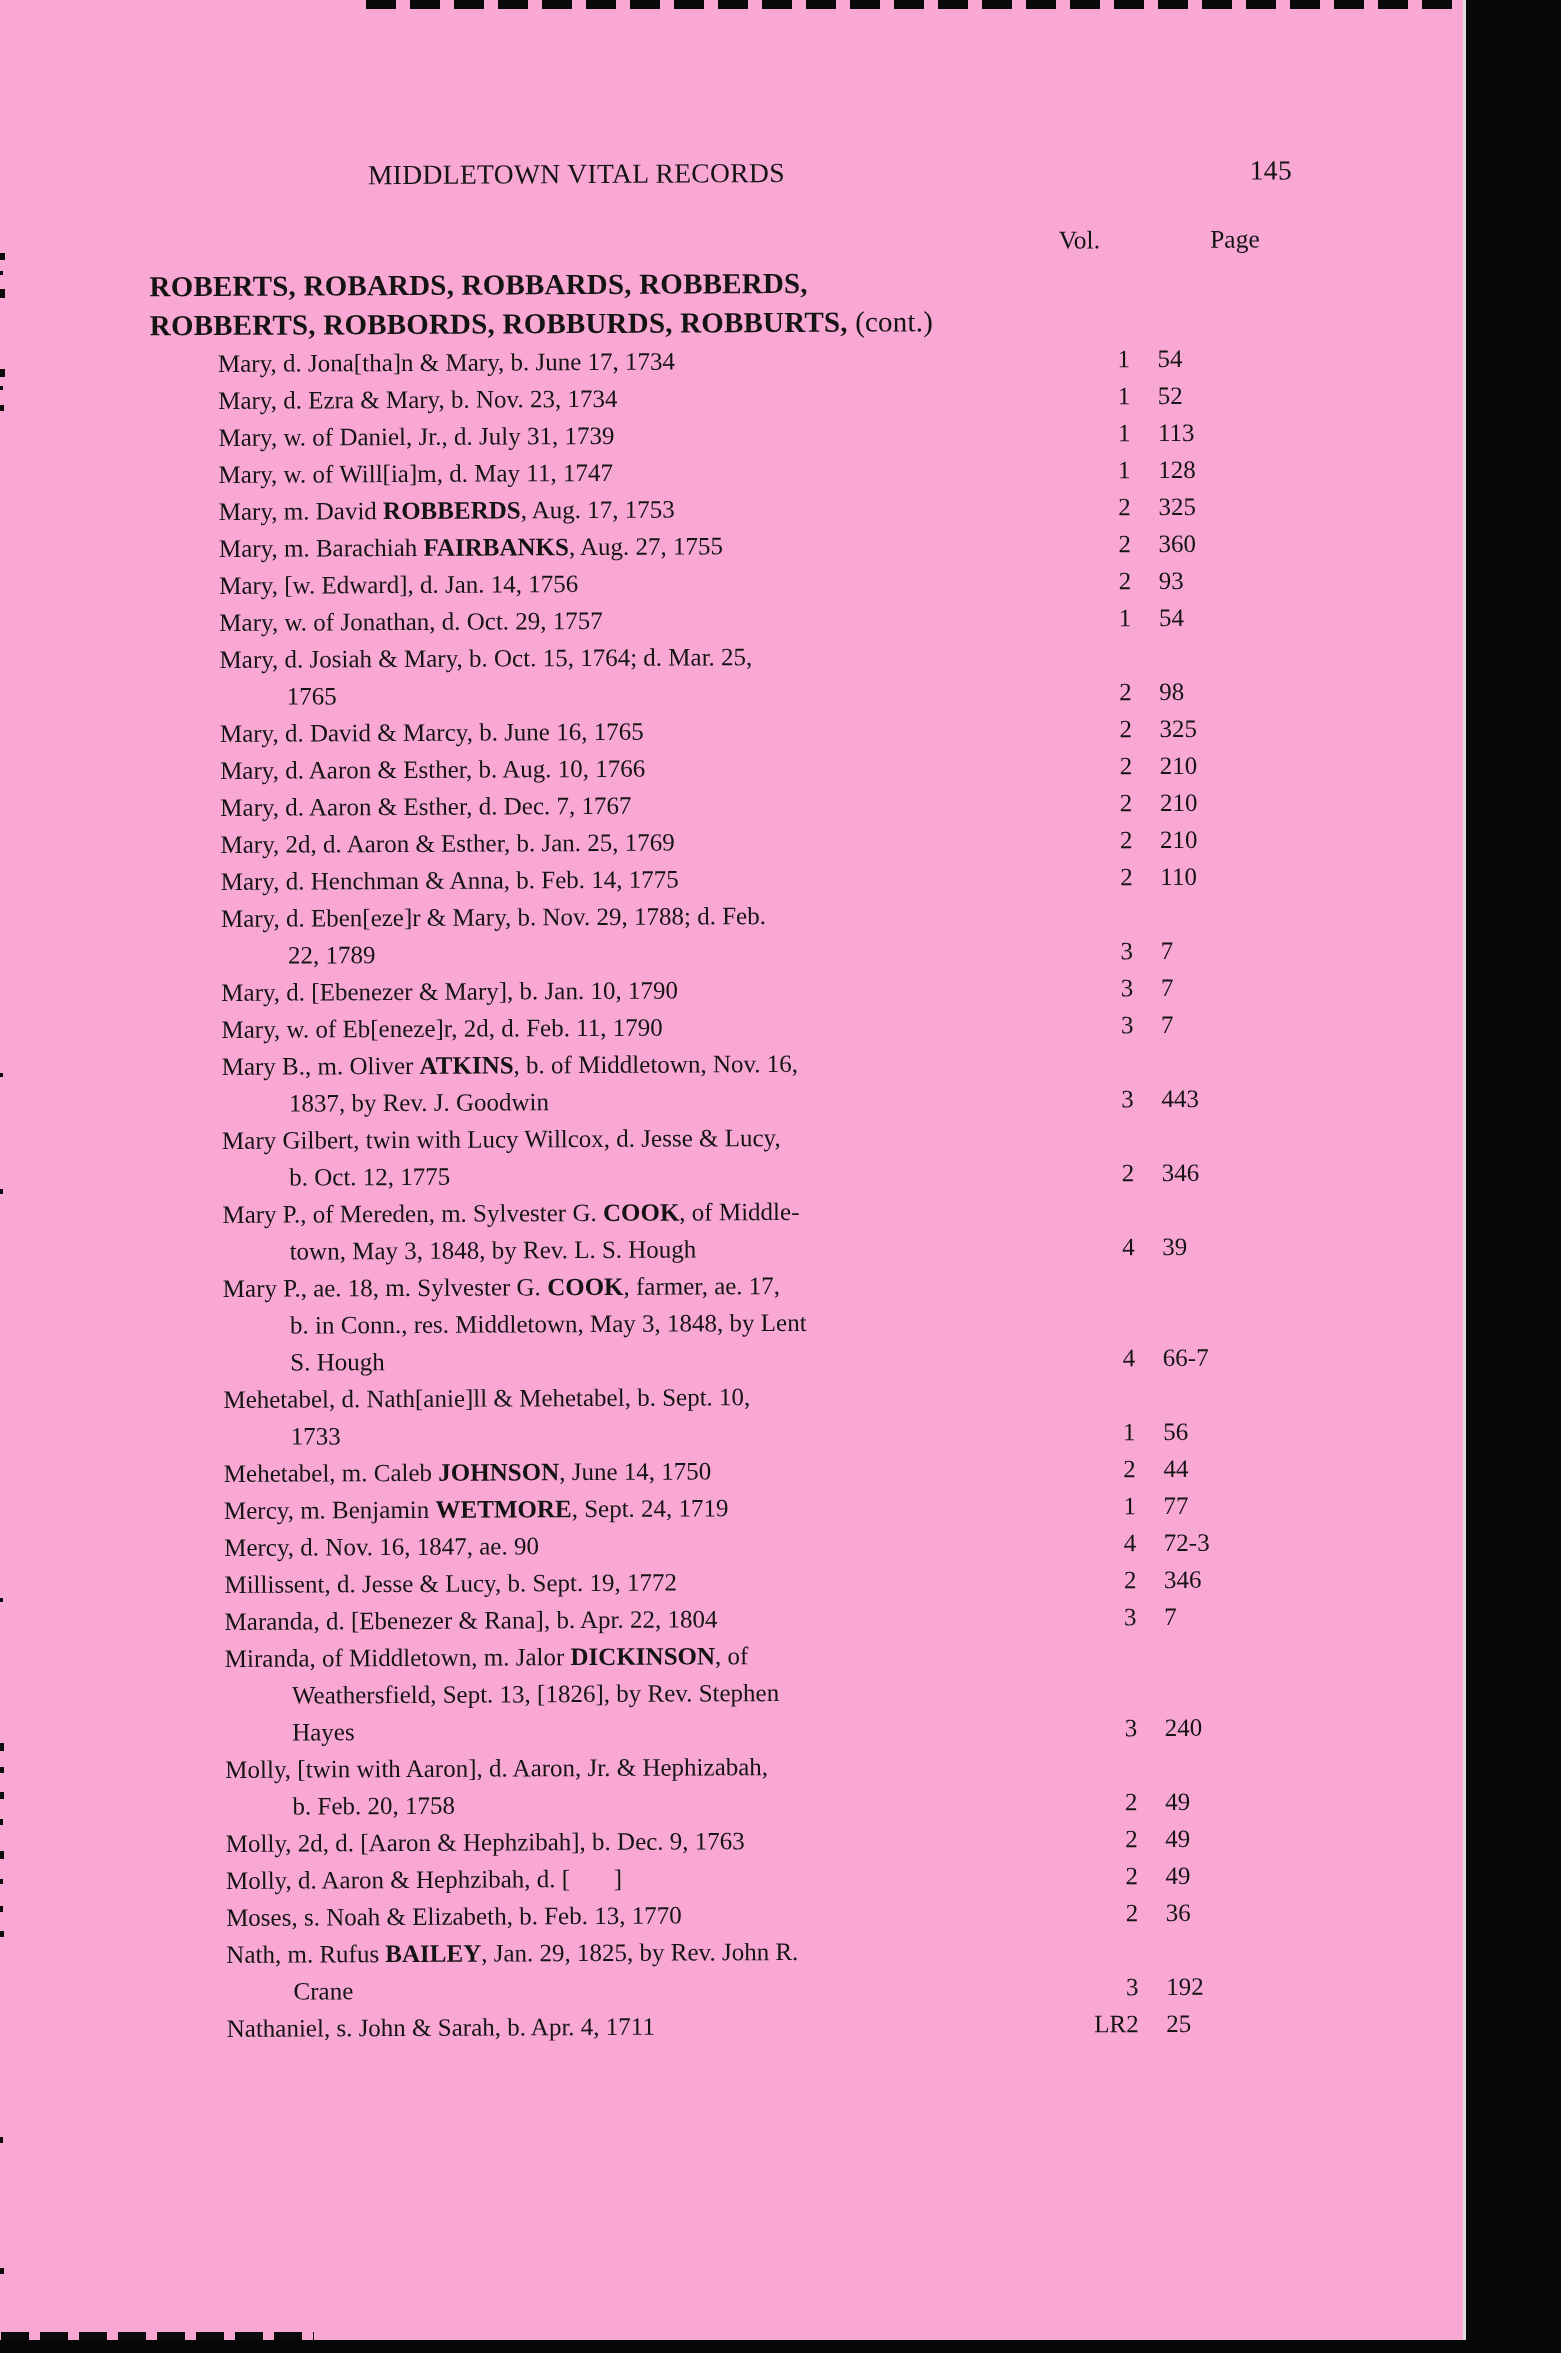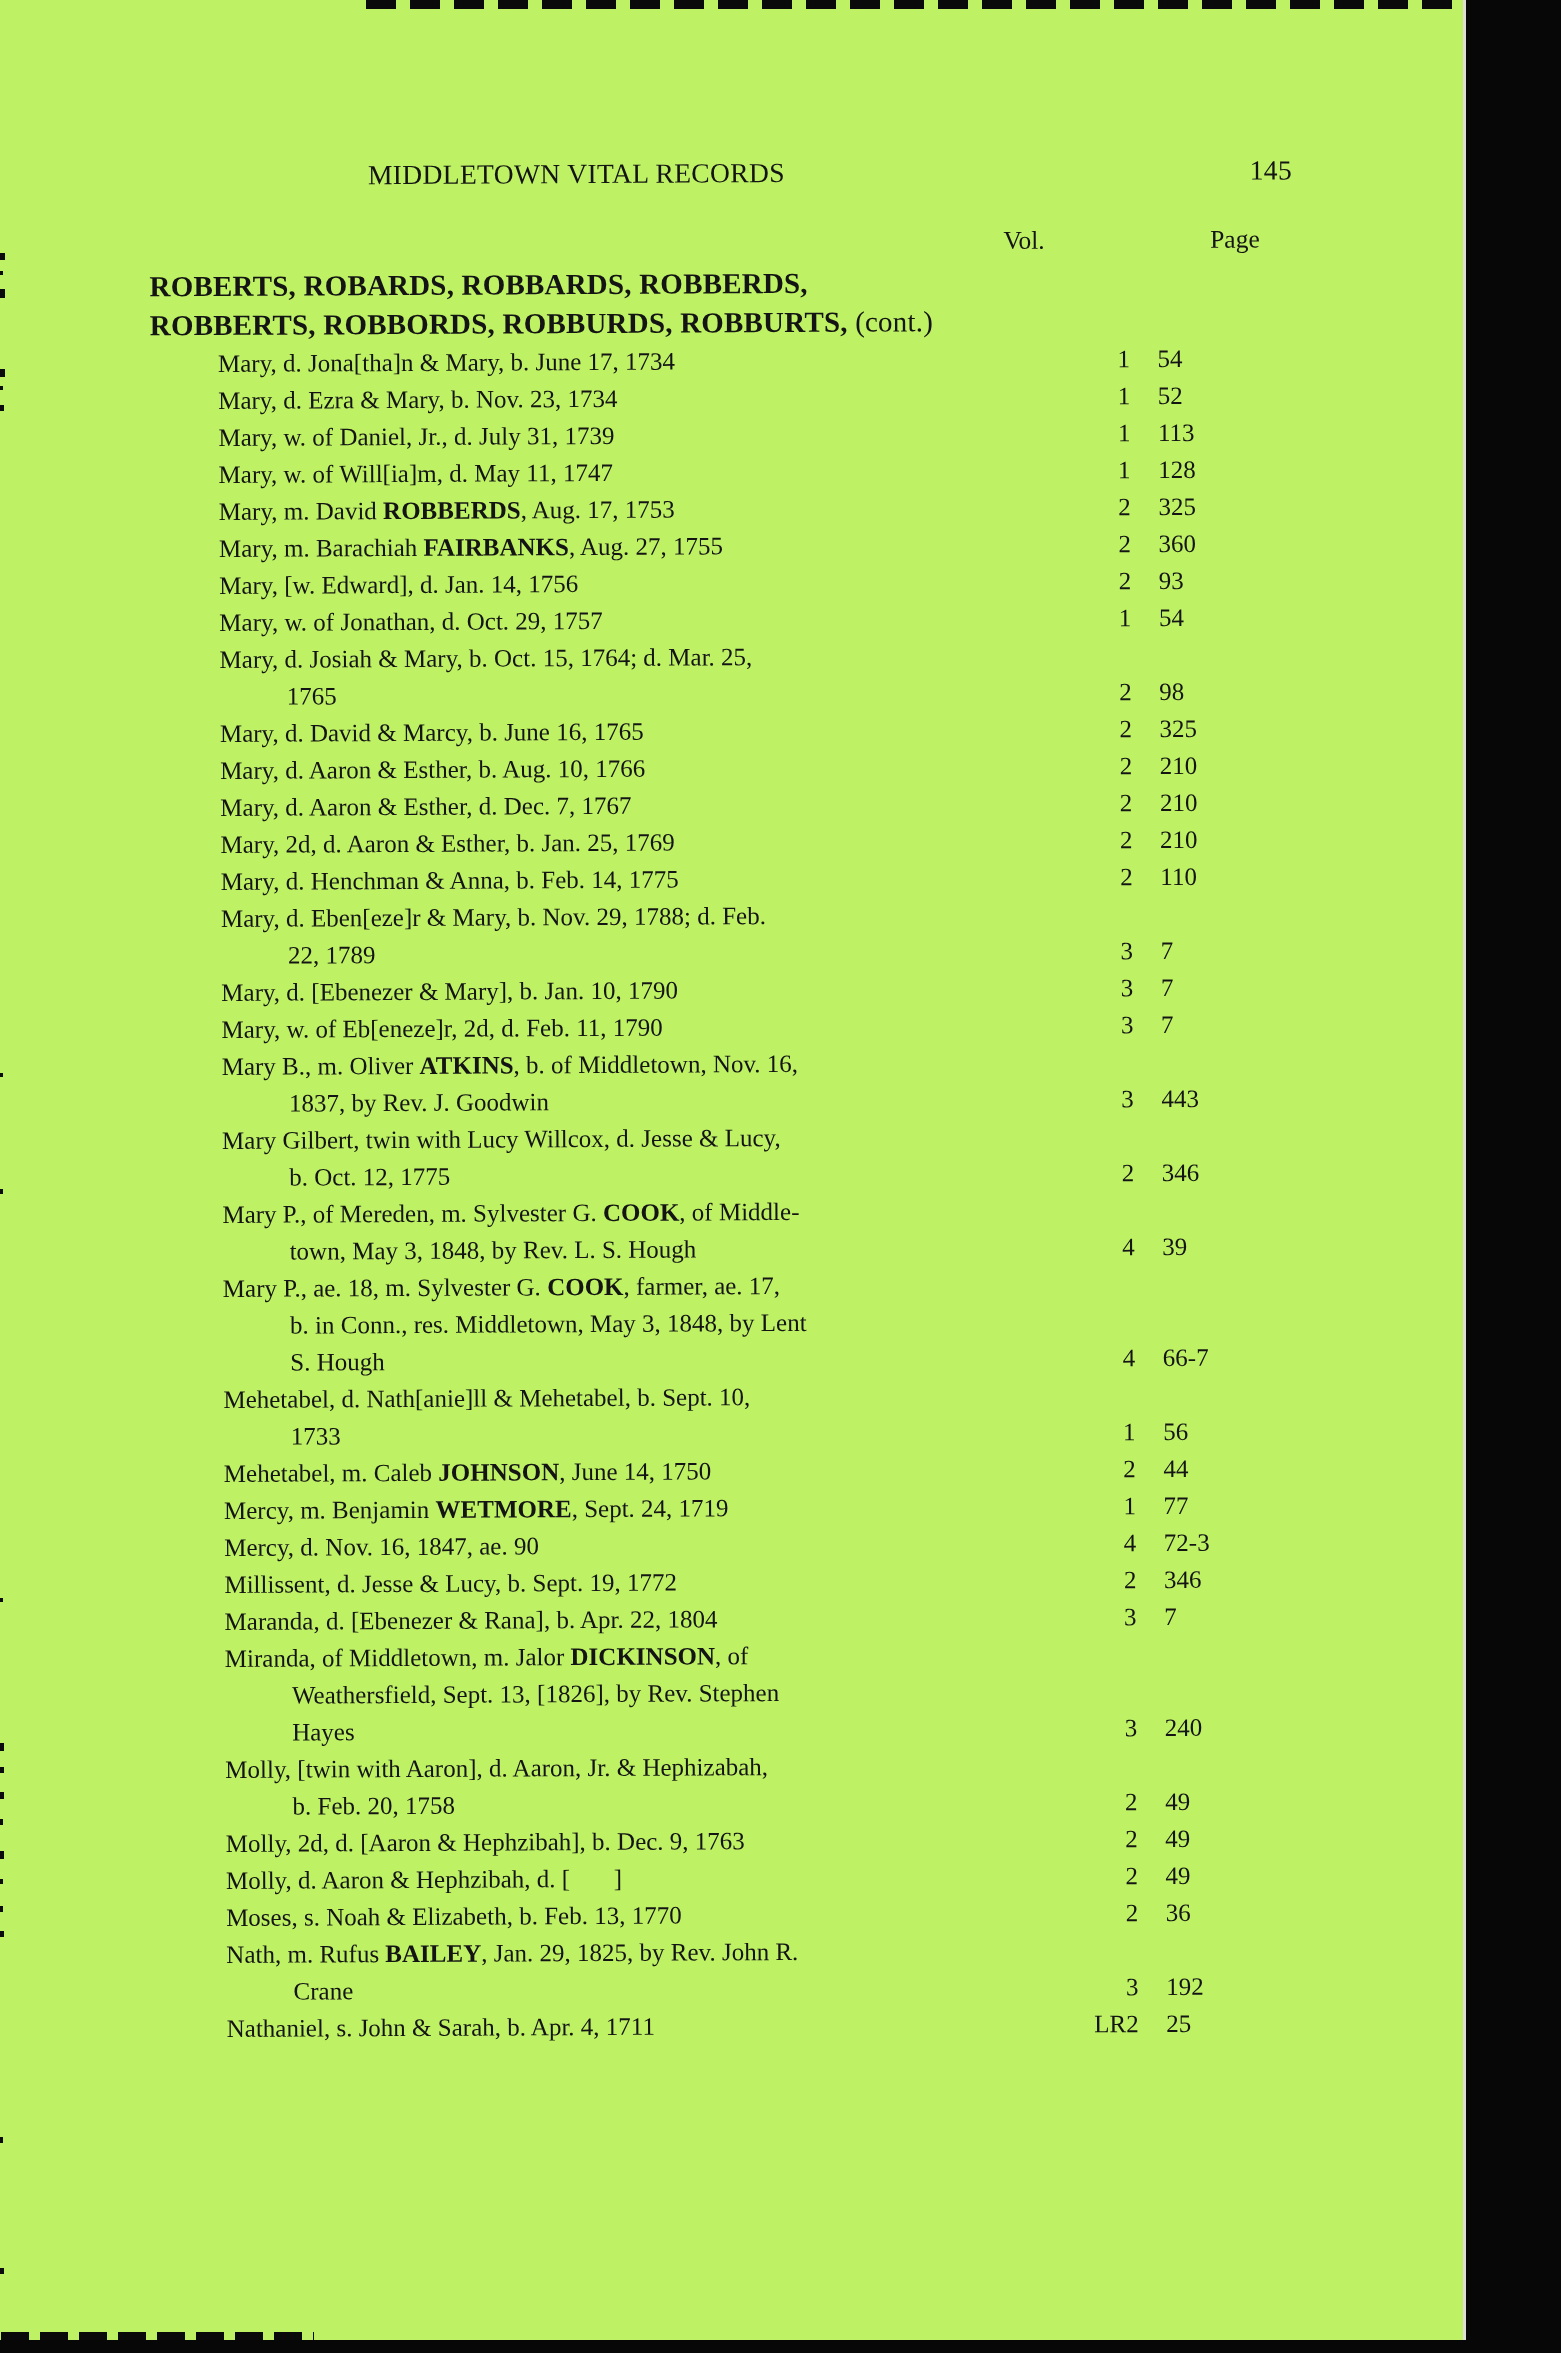--- a/index.html
+++ b/index.html
@@ -1,34 +1,34 @@
 <!DOCTYPE html>
 <html style="font-size:11px"><head>
 <meta charset="utf-8">
 <style>
   html,body{margin:0;padding:0;}
   body{background:#444;}
   .page{
     position:relative;
     width:1562px;height:2354px;
-    background:#bef264;
+    background:#f9a8d4;
     overflow:hidden;
     font-family:"Liberation Serif","DejaVu Serif",serif;
     color:#141414;
   }
   
   .scan{position:absolute;inset:0;transform:rotate(-0.3deg);transform-origin:50% 40%;}
 
   .title-row{
     position:absolute;top:156px;left:372px;width:924px;
     display:flex;justify-content:space-between;
     font-size:27.6px;line-height:33px;letter-spacing:0.3px;
   }
   .col-heads{position:absolute;top:227px;left:153px;width:1163px;height:38px;font-size:25.5px;}
-  .hvol{position:absolute;right:157px;top:0;width:152px;text-align:left;}
+  .hvol{position:absolute;right:157px;top:0;width:152px;text-align:center;}
   .hpg{position:absolute;right:1.4px;top:0;width:152px;text-align:center;}
 
   .listing{position:absolute;top:264px;left:153px;width:1163px;font-size:25px;line-height:37px;}
   .hline{font-size:29px;line-height:39px;letter-spacing:0.2px;}
   .b{font-weight:bold;}
   .line{position:relative;padding-left:68px;white-space:nowrap;}
   .line.cont{padding-left:135px;}
   .vol{position:absolute;right:183px;top:0;width:179px;text-align:right;}
   .pg{position:absolute;right:3.4px;top:0;width:152px;text-align:left;}
 

